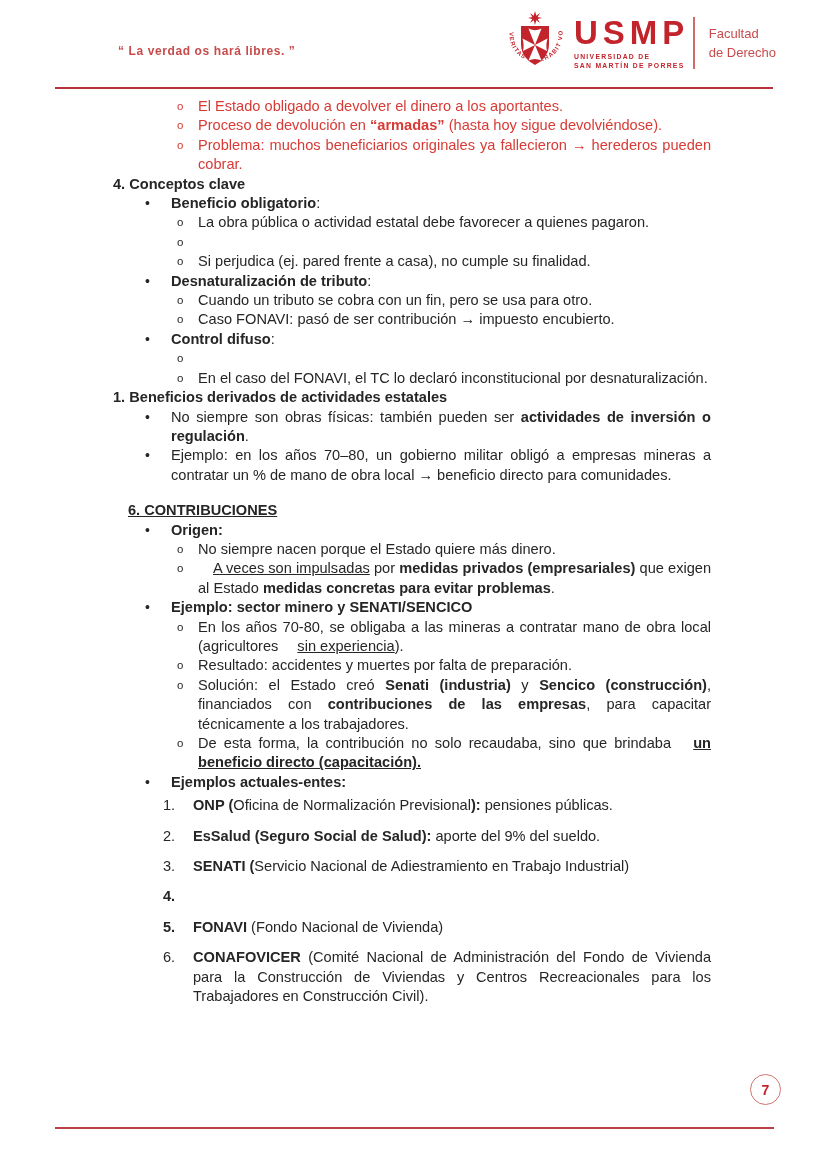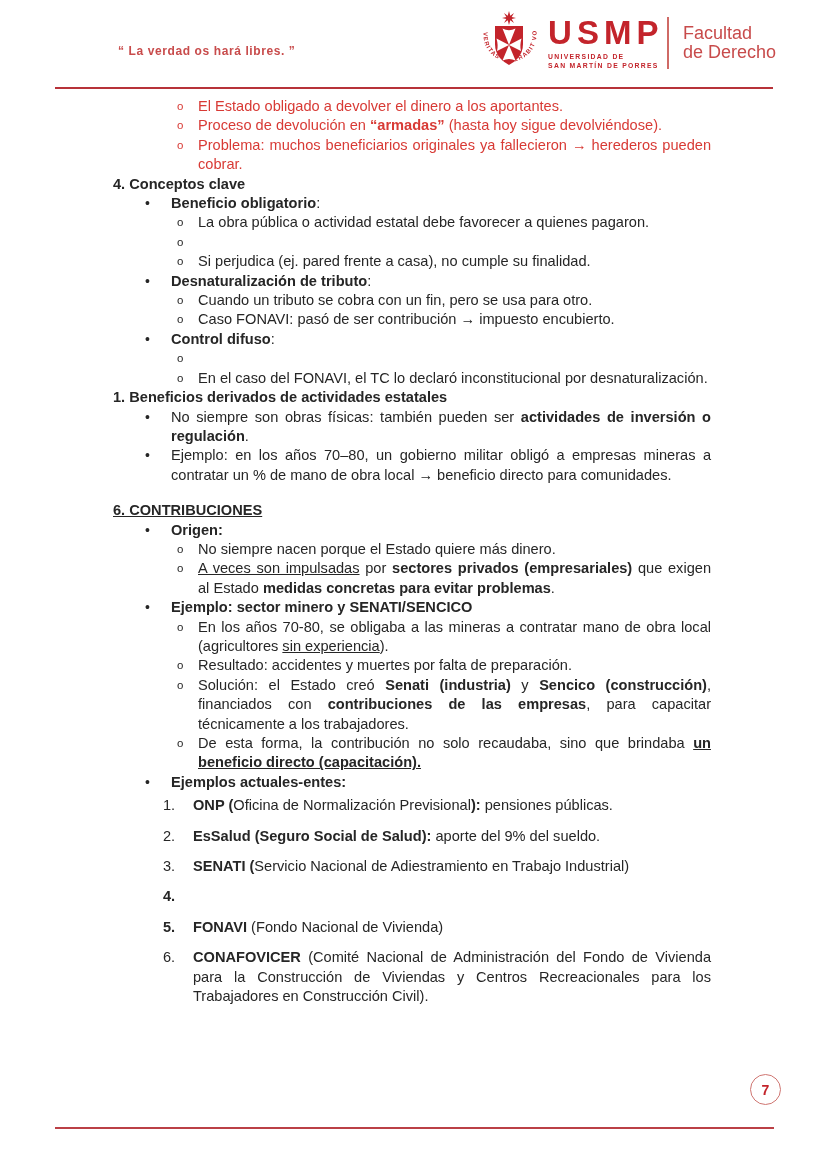--- a/index.html
+++ b/index.html
@@ -31,40 +31,40 @@
     display:flex;align-items:center;
   }
   .shield-wrap{width:62px;height:66px;margin-right:8px;}
   .wordmark{display:flex;flex-direction:column;align-items:flex-start;margin-right:4px;}
   .acronym{
     color:var(--brand-red);font-size:33px;font-weight:700;
     letter-spacing:5px;line-height:34px;
   }
   .uni-lines{color:var(--brand-red);font-size:6.8px;font-weight:700;letter-spacing:1.3px;line-height:9px;margin-top:2px;}
   .logo-divider{width:1.5px;height:52px;background:#cf6a66;margin-right:14px;}
-  .faculty{color:var(--motto-red);font-size:18px;line-height:19px;}
+  .faculty{color:var(--motto-red);font-size:13px;line-height:19px;}
   .top-rule{position:absolute;top:87px;left:55px;right:55px;height:2px;background:var(--rule-red);}
   
   .doc-content{
     position:absolute;top:97px;left:113px;width:598px;
     font-size:14.6px;line-height:19.4px;
   }
   .row{display:flex;align-items:flex-start;}
   .row .txt{flex:1;text-align:justify;}
   .section{display:block;font-weight:700;}
   .section .txt{text-align:right;}
   .bullet{padding-left:32px;}
   .bullet .marker{flex:0 0 26px;font-size:14px;}
   .circle{padding-left:64px;}
   .circle .marker{flex:0 0 21px;font-size:11.5px;}
   .number{padding-left:50px;}
   .number .marker{flex:0 0 30px;}
   .red{color:var(--red-text);}
   .run-b{font-weight:700;}
-  .run-u{text-decoration:underline;}
+  .run-u{text-decoration:underline;margin-left:15px;}
   
   .page-circle{
     position:absolute;top:1074px;right:47px;
     width:31px;height:31px;border-radius:50%;
     border:1.3px solid #cf7571;background:#fff;
     display:flex;align-items:center;justify-content:center;
     color:var(--brand-red);font-size:14px;font-weight:700;
   }
   .bottom-rule{position:absolute;top:1127px;left:55px;right:54px;height:1.5px;background:#bb4046;}
 </style>
@@ -186,21 +186,21 @@
       <div class="row bullet">
         <span class="marker">•</span>
         <span class="txt"><span class="run-b">Origen:</span></span>
       </div>
       <div class="row circle">
         <span class="marker">o</span>
         <span class="txt"><span>No siempre nacen porque el Estado quiere más dinero.</span></span>
       </div>
       <div class="row circle">
         <span class="marker">o</span>
-        <span class="txt"><span class="run-u">A veces son impulsadas</span><span> por </span><span class="run-b">sectores privados (empresariales)</span><span> que exigen al Estado </span><span class="run-b">medidas concretas para evitar problemas</span><span>.</span></span>
+        <span class="txt"><span class="run-u">A veces son impulsadas</span><span> por </span><span class="run-b">medidas privados (empresariales)</span><span> que exigen al Estado </span><span class="run-b">medidas concretas para evitar problemas</span><span>.</span></span>
       </div>
       <div class="row bullet">
         <span class="marker">•</span>
         <span class="txt"><span class="run-b">Ejemplo: sector minero y SENATI/SENCICO</span></span>
       </div>
       <div class="row circle">
         <span class="marker">o</span>
         <span class="txt"><span>En los años 70-80, se obligaba a las mineras a contratar mano de obra local (agricultores </span><span class="run-u">sin experiencia</span><span>).</span></span>
       </div>
       <div class="row circle">

